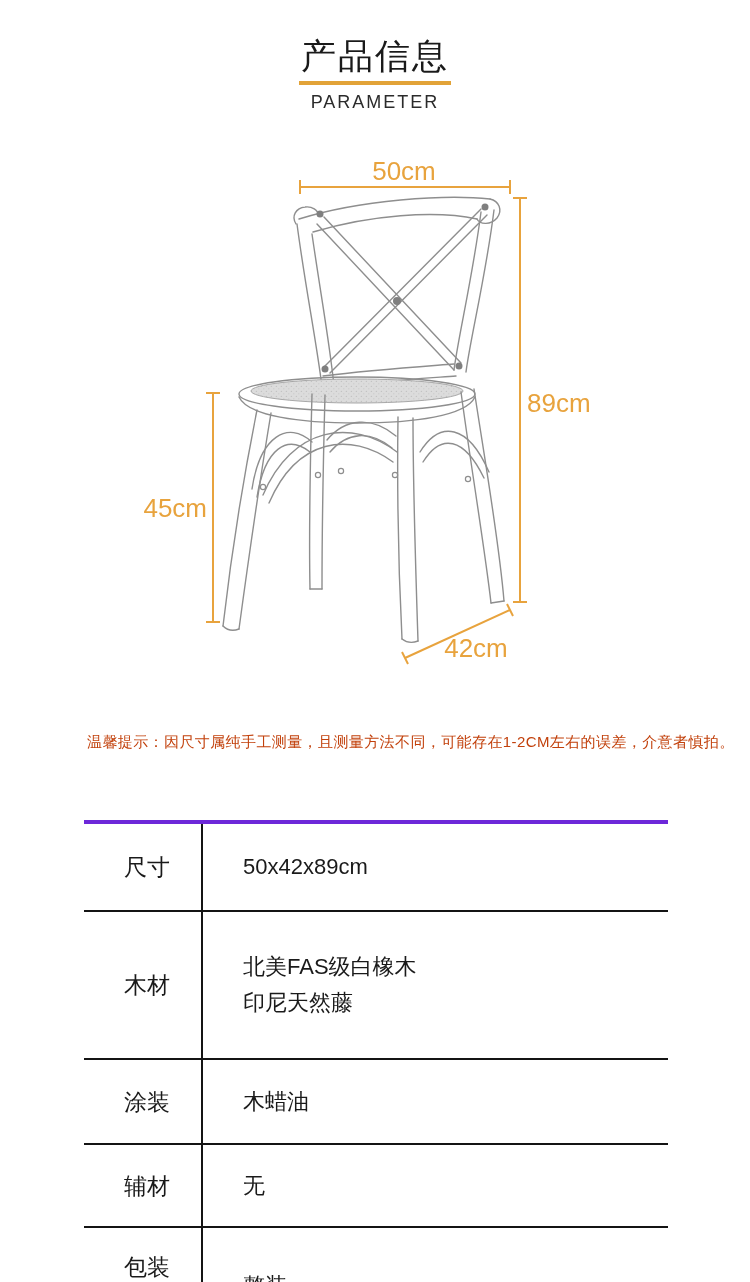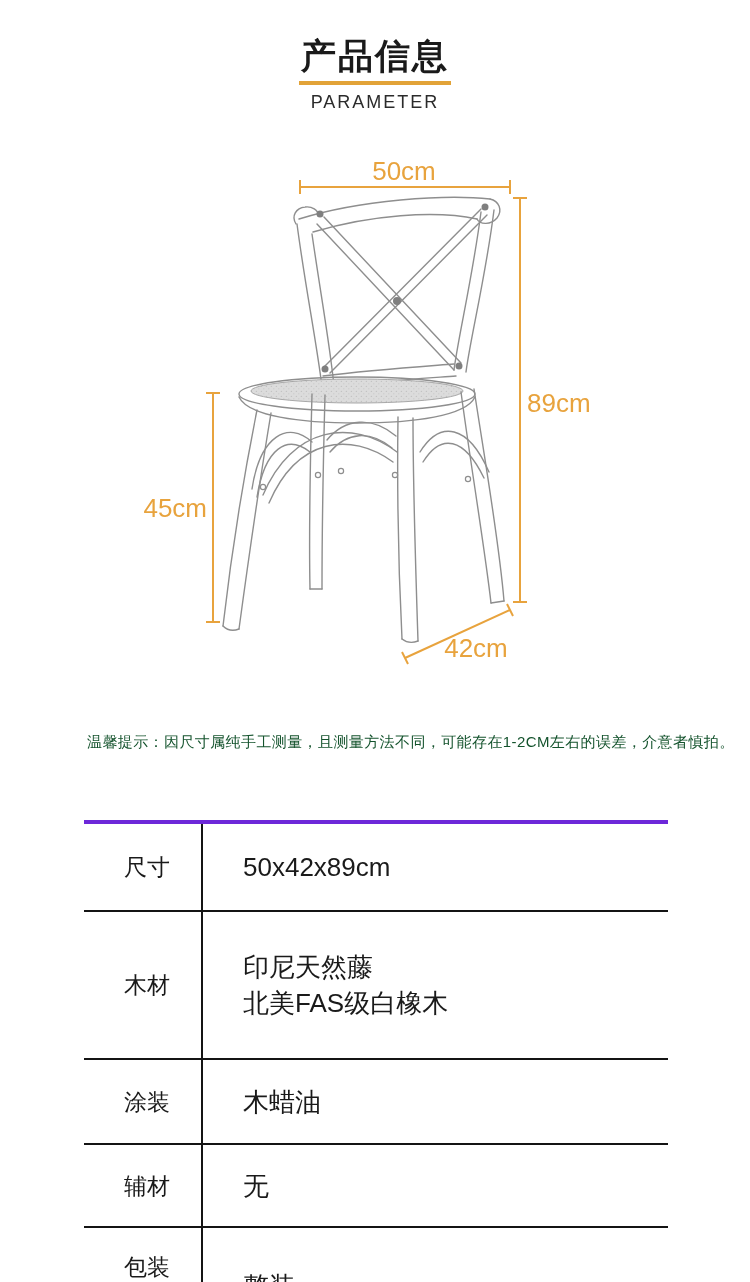--- a/index.html
+++ b/index.html
@@ -6,41 +6,41 @@
   .page{
     position:relative;
     width:750px;height:1282px;
     background:#ffffff;
     font-family:"Liberation Sans", sans-serif;
     overflow:hidden;
   }
   .page-title{
     position:absolute;top:33px;left:0;width:750px;
     text-align:center;
-    font-size:35px;font-weight:700;color:#1a1a1a;
+    font-size:35px;font-weight:400;color:#1a1a1a;
     letter-spacing:2px;
   }
   .title-underline{
     position:absolute;top:81px;left:50%;
     transform:translateX(-50%);
     width:152px;height:4px;background:#E2A338;
   }
   .page-subtitle{
     position:absolute;top:92px;left:0;width:750px;
     text-align:center;
     font-size:18px;font-weight:400;color:#2b2b2b;
     letter-spacing:2px;
   }
   .diagram{
     position:absolute;top:140px;left:0;
     width:750px;height:560px;
   }
   .notice{
     position:absolute;top:733px;left:87px;
-    font-size:15px;color:#14532d;letter-spacing:0.4px;
+    font-size:15px;color:#c2410c;letter-spacing:0.4px;
     white-space:nowrap;
   }
   .spec-table{
     position:absolute;top:776px;left:84px;width:584px;
     border-top:4px solid #6d28d9;
     border-bottom:2px solid #141414;
     box-sizing:border-box;
     margin-top:44px;
   }
   .spec-row{display:flex;border-bottom:2px solid #141414;box-sizing:border-box;}
@@ -53,21 +53,21 @@
   .label-cell{
     width:119px;box-sizing:border-box;
     border-right:2px solid #141414;
     display:flex;flex-direction:column;justify-content:center;
     padding-left:40px;
     font-size:23px;font-weight:500;color:#1a1a1a;line-height:38px;
   }
   .value-cell{
     flex:1;display:flex;flex-direction:column;justify-content:center;
     padding-left:40px;
-    font-size:26px;font-weight:400;color:#1a1a1a;line-height:36px;
+    font-size:22px;font-weight:400;color:#1a1a1a;line-height:36px;
   }
   .dim-text{
     font-family:"Liberation Sans", sans-serif;
     font-size:26px;fill:#E8A33D;
   }
   .dim-line{stroke:#E8A33D;stroke-width:2;fill:none;}
   .chair-line{stroke:#8e8e8e;stroke-width:1.4;fill:none;stroke-linecap:round;}
   .chair-dot{fill:#7f7f7f;stroke:none;}
   .chair-rivet{fill:#ffffff;stroke:#8e8e8e;stroke-width:1.2;}
 </style>
@@ -192,22 +192,22 @@
         <span></span>
       </div>
     </div>
 
     <div class="spec-row row-wood">
       <div class="label-cell">
         <span>木材</span>
         <span></span>
       </div>
       <div class="value-cell">
+        <span>北美FAS级白橡木</span>
         <span>印尼天然藤</span>
-        <span>北美FAS级白橡木</span>
       </div>
     </div>
 
     <div class="spec-row row-coat">
       <div class="label-cell">
         <span>涂装</span>
         <span></span>
       </div>
       <div class="value-cell">
         <span>木蜡油</span>

